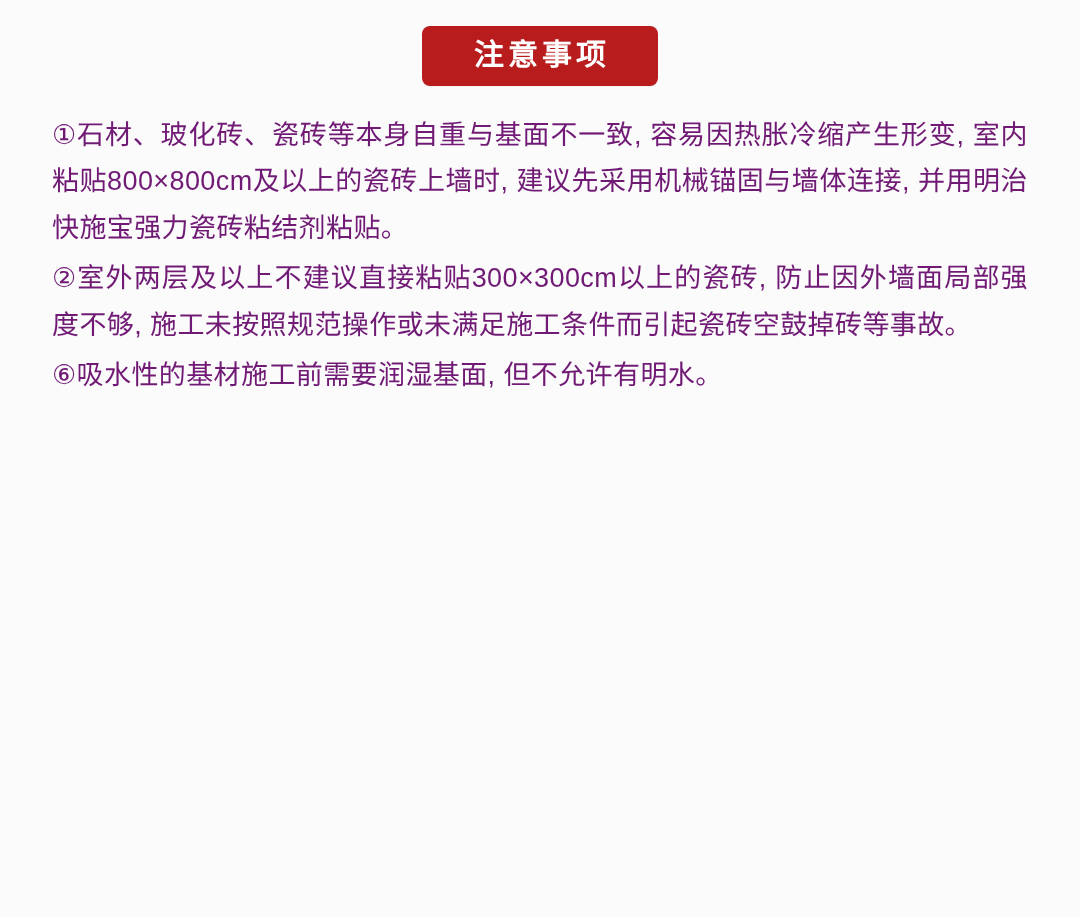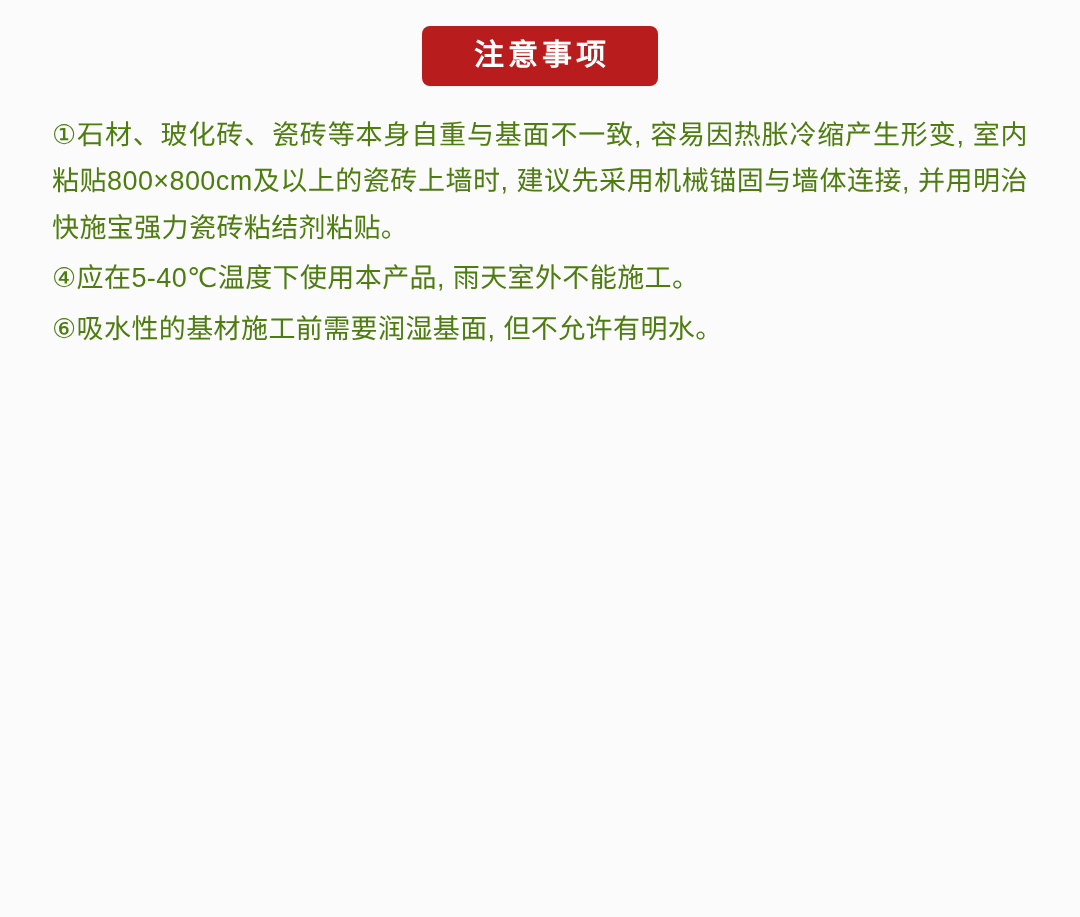--- a/index.html
+++ b/index.html
@@ -35,21 +35,21 @@
     padding: 14px 48px 16px 52px;
     border-radius: 8px;
     line-height: 1;
     text-align: center;
     box-shadow: 0 1px 0 rgba(0,0,0,0.03);
   }
   .notes {
     margin-top: 26px;
   }
   .note {
-    color: #4d7c0f;
+    color: #701a75;
     font-size: 27px;
     line-height: 1.72;
     text-align: justify;
     text-justify: inter-ideograph;
     letter-spacing: 0.4px;
     margin: 0 0 4px 0;
     text-indent: 0;
   }
   .note:last-child {
     margin-bottom: 0;
@@ -59,17 +59,17 @@
 <body>
 
 <div class="page">
 
   <div class="title-wrap">
     <div class="title-badge">注意事项</div>
   </div>
 
   <div class="notes">
     <p class="note">①石材、玻化砖、瓷砖等本身自重与基面不一致, 容易因热胀冷缩产生形变, 室内粘贴800×800cm及以上的瓷砖上墙时, 建议先采用机械锚固与墙体连接, 并用明治快施宝强力瓷砖粘结剂粘贴。</p>
-    <p class="note">④应在5-40℃温度下使用本产品, 雨天室外不能施工。</p>
+    <p class="note">②室外两层及以上不建议直接粘贴300×300cm以上的瓷砖, 防止因外墙面局部强度不够, 施工未按照规范操作或未满足施工条件而引起瓷砖空鼓掉砖等事故。</p>
     <p class="note">⑥吸水性的基材施工前需要润湿基面, 但不允许有明水。</p>
   </div>
 
 </div>
 
 </body></html>

